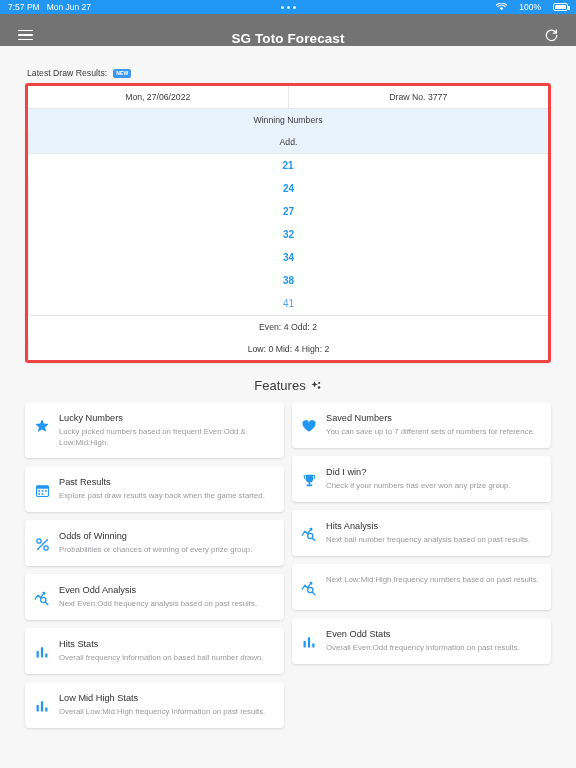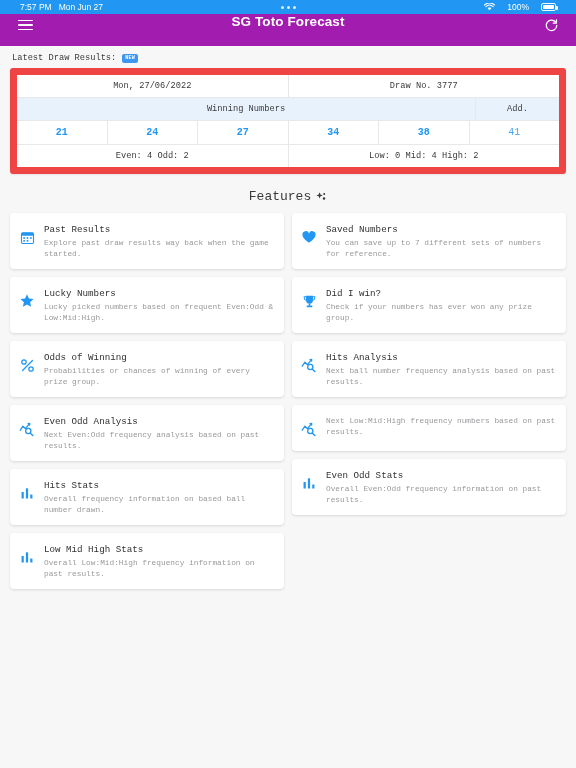--- a/index.html
+++ b/index.html
@@ -9,21 +9,21 @@
     font-family: "Liberation Sans", sans-serif;
     overflow: hidden;
   }
 
   
   .statusbar {
     height: 14px;
     background: #2196f3;
     display: flex;
     align-items: center;
-    padding: 0 20px;
+    padding: 0 8px;
     color: #ffffff;
     font-size: 8.5px;
     position: relative;
   }
   .sb-left { display: flex; align-items: center; gap: 7px; white-space: nowrap; }
   .sb-center {
     position: absolute; left: 0; right: 0; top: 0; bottom: 0;
     display: flex; align-items: center; justify-content: center;
     pointer-events: none;
   }
@@ -39,69 +39,69 @@
   }
   .batt::after {
     content: ""; position: absolute; right: -2.5px; top: 2px;
     width: 1.5px; height: 3.5px; background: rgba(255,255,255,.95); border-radius: 0 1px 1px 0;
   }
   .batt i { position: absolute; left: 1px; top: 1px; bottom: 1px; width: 11px; background: #fff; border-radius: 1px; display: block; }
 
   
   .appbar {
     height: 32px;
-    background: #a21caf;
-    display: flex; align-items: flex-start;
+    background: #737373;
+    display: flex; align-items: flex-end;
     padding: 0 14px;
     position: relative;
   }
   .appbar .title {
     position: absolute; left: 0; right: 0;
     text-align: center;
     color: #fff; font-size: 13.5px; font-weight: bold;
     letter-spacing: .1px;
     pointer-events: none;
   }
   .iconbtn {
     width: 22px; height: 22px;
     display: flex; align-items: center; justify-content: center;
     cursor: pointer; position: relative; z-index: 2;
   }
   .iconbtn.right { margin-left: auto; }
   .burger { width: 15px; display: flex; flex-direction: column; gap: 3px; }
   .burger span { display: block; height: 1.6px; background: #fff; border-radius: 1px; }
 
   
-  .content { padding: 0; font-family: Liberation Mono, monospace; }
+  .content { padding: 15px; }
 
   .latest-row {
     display: flex; align-items: center; gap: 6px;
     padding: 7px 12px 5px 12px;
     font-size: 8.7px; color: #3c3c3c;
   }
   .new-badge {
     background: #3d97f0; color: #fff;
     font-size: 5px; font-weight: bold;
     padding: 2px 3px; border-radius: 2px;
     letter-spacing: .2px; line-height: 1;
   }
 
   
   .draw-card {
     margin: 0 10px;
     background: #fff;
     border-radius: 3px;
-    border: 7px solid #ef4444;
+    border: 3px solid #ef4444;
     box-shadow: 0 1px 2px rgba(0,0,0,.07);
     overflow: hidden;
     font-size: 8.7px;
     color: #3b3b3b;
   }
   .trow { display: flex; }
-  .trow + .trow { border-top: 1px solid #e8e8ea; }
+  .trow + .trow { border-top: 1px solid #e8e8ea; flex-direction: column; }
   .tcell {
     flex: 1;
     padding: 6px 4px;
     text-align: center;
     display: flex; align-items: center; justify-content: center;
   }
   .tcell + .tcell { border-left: 1px solid #e8e8ea; }
   .row-head .tcell { background: #e8f2fd; }
   .winhead { flex: 6; }
   .addhead { flex: 1; }
@@ -214,20 +214,21 @@
       <div class="tcell">Draw No. 3777</div>
     </div>
     <div class="trow row-head">
       <div class="tcell winhead">Winning Numbers</div>
       <div class="tcell addhead">Add.</div>
     </div>
     <div class="trow">
       <div class="tcell num">21</div>
       <div class="tcell num">24</div>
       <div class="tcell num">27</div>
+      <div class="tcell num">32</div>
       <div class="tcell num">34</div>
       <div class="tcell num">38</div>
       <div class="tcell num add">41</div>
     </div>
     <div class="trow">
       <div class="tcell">Even: 4 Odd: 2</div>
       <div class="tcell">Low: 0 Mid: 4 High: 2</div>
     </div>
   </div>
 
@@ -241,50 +242,50 @@
       </svg>
     </span>
   </div>
 
   <div class="grid">
 
     <div class="col">
 
       <div class="fcard">
         <span class="ic">
+          <svg width="16" height="16" viewBox="0 0 20 20">
+              <path d="M10 1.6 L12.4 7 L18.2 7.6 L13.9 11.5 L15.1 17.3 L10 14.3 L4.9 17.3 L6.1 11.5 L1.8 7.6 L7.6 7 Z" fill="#2196f3"></path>
+            </svg>
+        </span>
+        <div class="txt">
+          <div class="t">Lucky Numbers</div>
+          <div class="d">Lucky picked numbers based on frequent Even:Odd &amp; Low:Mid:High.</div>
+        </div>
+      </div>
+
+      <div class="fcard">
+        <span class="ic">
           <svg width="15" height="15" viewBox="0 0 20 20">
             <rect x="2" y="3.6" width="16" height="14.4" rx="1.6" fill="none" stroke="#2196f3" stroke-width="1.5"></rect>
             <rect x="2" y="3.6" width="16" height="4" rx="1.6" fill="#2196f3"></rect>
             <rect x="4.4" y="9.6" width="2.2" height="2.2" fill="#2196f3"></rect>
             <rect x="8.9" y="9.6" width="2.2" height="2.2" fill="#2196f3"></rect>
             <rect x="13.4" y="9.6" width="2.2" height="2.2" fill="#2196f3"></rect>
             <rect x="4.4" y="13.4" width="2.2" height="2.2" fill="#2196f3"></rect>
             <rect x="8.9" y="13.4" width="2.2" height="2.2" fill="#2196f3"></rect>
           </svg>
         </span>
         <div class="txt">
           <div class="t">Past Results</div>
           <div class="d">Explore past draw results way back when the game started.</div>
         </div>
       </div>
 
       <div class="fcard">
         <span class="ic">
-          <svg width="16" height="16" viewBox="0 0 20 20">
-              <path d="M10 1.6 L12.4 7 L18.2 7.6 L13.9 11.5 L15.1 17.3 L10 14.3 L4.9 17.3 L6.1 11.5 L1.8 7.6 L7.6 7 Z" fill="#2196f3"></path>
-            </svg>
-        </span>
-        <div class="txt">
-          <div class="t">Lucky Numbers</div>
-          <div class="d">Lucky picked numbers based on frequent Even:Odd &amp; Low:Mid:High.</div>
-        </div>
-      </div>
-
-      <div class="fcard">
-        <span class="ic">
           <svg width="15" height="15" viewBox="0 0 20 20">
             <circle cx="5.3" cy="5.3" r="2.9" fill="none" stroke="#2196f3" stroke-width="1.7"></circle>
             <circle cx="14.7" cy="14.7" r="2.9" fill="none" stroke="#2196f3" stroke-width="1.7"></circle>
             <path d="M16.6 3.4 L3.4 16.6" stroke="#2196f3" stroke-width="1.7" stroke-linecap="round"></path>
           </svg>
         </span>
         <div class="txt">
           <div class="t">Odds of Winning</div>
           <div class="d">Probabilities or chances of winning of every prize group.</div>
         </div>

